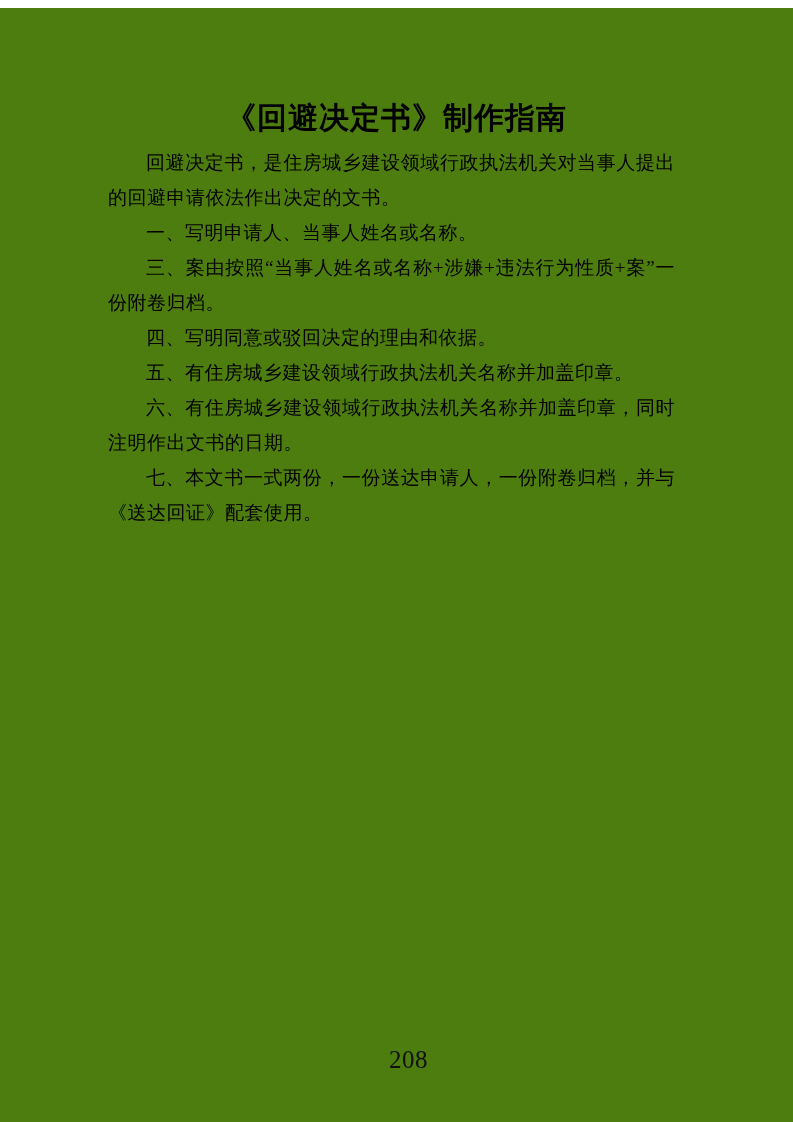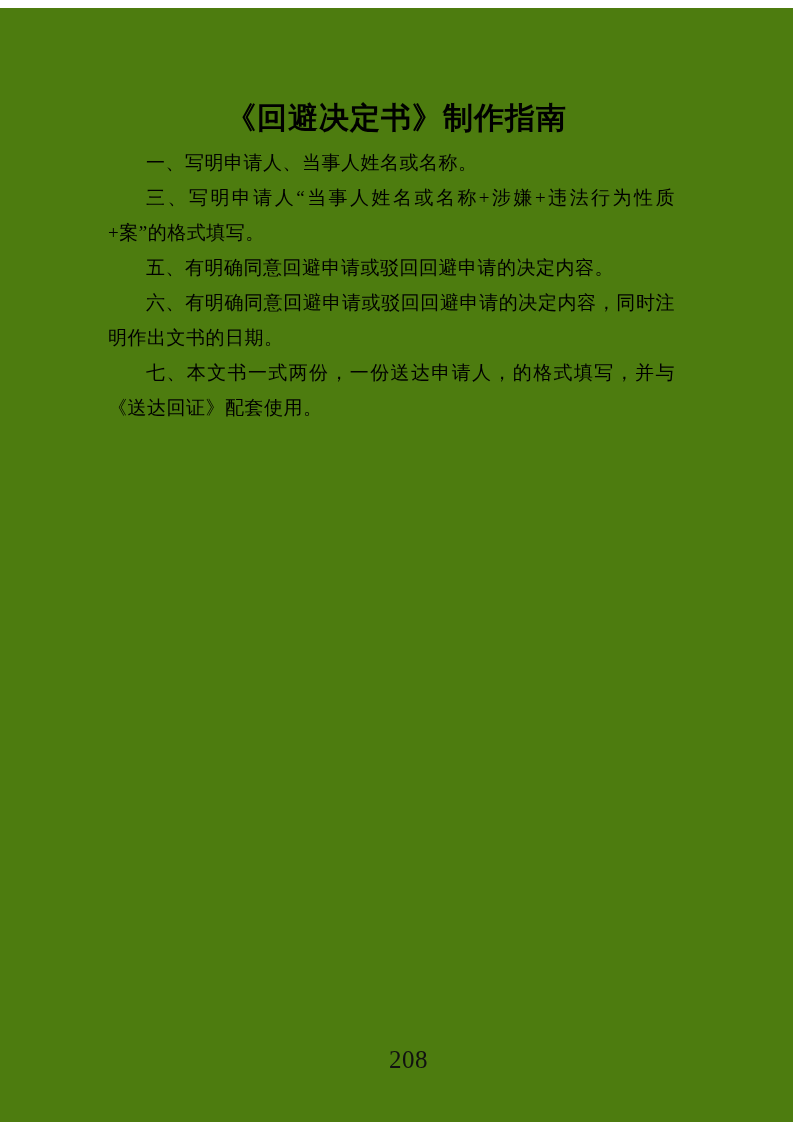--- a/index.html
+++ b/index.html
@@ -52,22 +52,24 @@
   }
 </style>
 </head>
 <body>
 
 <div class="page">
 
   <h1 class="doc-title">《回避决定书》制作指南</h1>
 
   <div class="doc-body">
+    <p>回避决定书，是住房城乡建设领域行政执法机关对当事人提出的回避申请依法作出决定的文书。</p>
     <p>一、写明申请人、当事人姓名或名称。</p>
-    <p>三、写明申请人“当事人姓名或名称+涉嫌+违法行为性质+案”的格式填写。</p>
-    <p>五、有明确同意回避申请或驳回回避申请的决定内容。</p>
-    <p>六、有明确同意回避申请或驳回回避申请的决定内容，同时注明作出文书的日期。</p>
-    <p>七、本文书一式两份，一份送达申请人，的格式填写，并与《送达回证》配套使用。</p>
+    <p>三、案由按照“当事人姓名或名称+涉嫌+违法行为性质+案”一份附卷归档。</p>
+    <p>四、写明同意或驳回决定的理由和依据。</p>
+    <p>五、有住房城乡建设领域行政执法机关名称并加盖印章。</p>
+    <p>六、有住房城乡建设领域行政执法机关名称并加盖印章，同时注明作出文书的日期。</p>
+    <p>七、本文书一式两份，一份送达申请人，一份附卷归档，并与《送达回证》配套使用。</p>
   </div>
 
   <div class="page-number">208</div>
 
 </div>
 
 </body></html>

